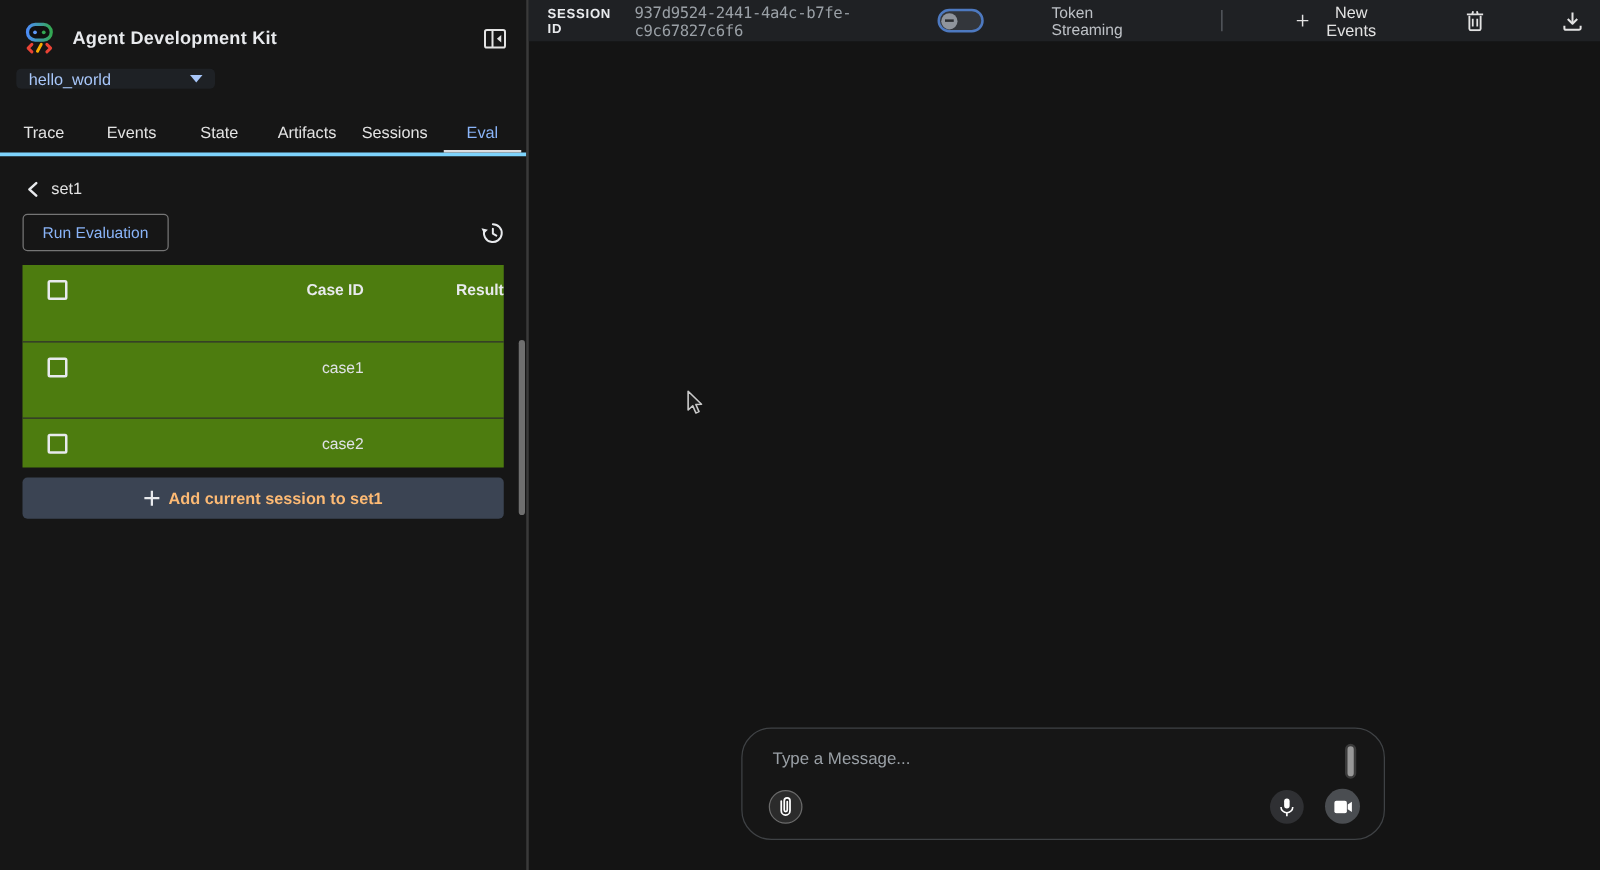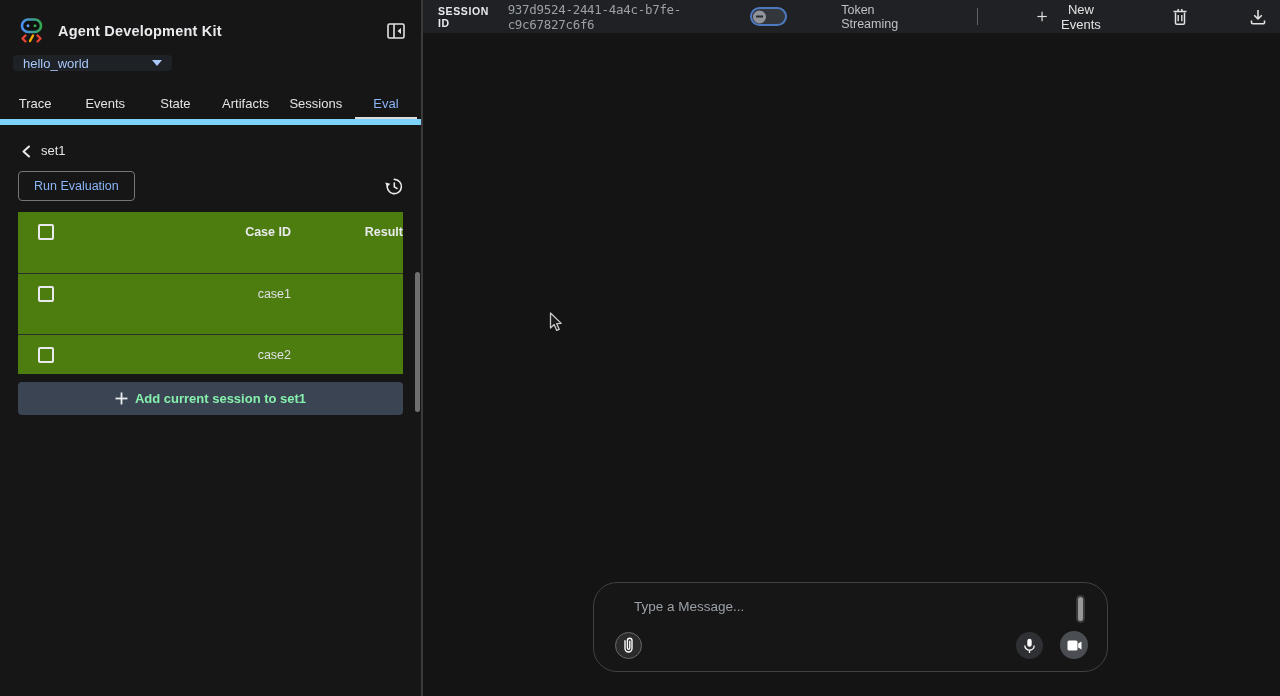--- a/index.html
+++ b/index.html
@@ -17,21 +17,21 @@
   .app-title { margin-left: 13px; font-size: 14.5px; font-weight: bold; color: #e8eaed;
     letter-spacing: .2px; flex: 1; }
   .panel-btn { width: 26px; height: 26px; display: flex; align-items: center; justify-content: center;
     background: none; border: none; cursor: pointer; }
   .agent-select { margin: 7px 0 0 13px; width: 159px; height: 16px; background: #1e2125;
     border-radius: 4px; display: flex; align-items: center; padding: 0 10px; cursor: pointer; }
   .agent-select-value { color: #a8c7fa; font-size: 13px; flex: 1; }
   .caret-down { width: 0; height: 0; border-left: 5px solid transparent;
     border-right: 5px solid transparent; border-top: 6px solid #a8c7fa; }
 
-  .tabs { display: flex; margin-top: 17px; height: 37px; border-bottom: 6px solid #7dd3fc; }
+  .tabs { display: flex; margin-top: 17px; height: 37px; border-bottom: 3px solid #7dd3fc; }
   .tab { flex: 1; display: flex; align-items: center; justify-content: center;
     color: #e3e3e3; font-size: 13px; cursor: pointer; position: relative; }
   .tab.active { color: #8ab4f8; }
   .tab.active::after { content: ""; position: absolute; left: 4px; right: 4px; bottom: 0;
     height: 2px; background: #dadce0; }
 
   .back-row { display: flex; align-items: flex-end; margin: 18px 0 0 21px; cursor: pointer; }
   .back-row .set-name { color: #e3e3e3; font-size: 13px; margin-left: 9px; }
 
   .eval-controls { display: flex; align-items: center; justify-content: space-between;
@@ -44,21 +44,21 @@
   .eval-table { margin: 11px 18px 0 18px; background: #4d7c0f; text-align: right; }
   .t-row { display: grid; grid-template-columns: 136px 137px 1fr; align-items: center; height: 40px; }
   .t-row + .t-row { border-top: 1px solid #2e2e2e; margin-top: 21px; }
   .t-head { font-weight: bold; }
   .t-head .t-cell { color: #e8eaed; font-size: 12.5px; }
   .t-cell { color: #dfe1e5; font-size: 12.5px; }
   .cb { width: 16px; height: 16px; border: 2px solid #e8eaed; border-radius: 2px;
     margin-left: 20px; background: transparent; cursor: pointer; }
 
   .add-btn { margin: 8px 18px 0 18px; width: 385px; height: 33px; background: #3b4453;
-    border: none; border-radius: 4px; color: #86efac; font-size: 13px; font-weight: bold;
+    border: none; border-radius: 4px; color: #fdba74; font-size: 13px; font-weight: bold;
     font-family: "Liberation Sans", sans-serif; display: flex; align-items: center;
     justify-content: center; gap: 7px; cursor: pointer; }
 
   .side-scroll-thumb { position: absolute; left: 415px; top: 272px; width: 5px; height: 140px;
     background: #6f6f6f; border-radius: 3px; }
 
   
   .topbar { position: absolute; left: 423px; top: 0; width: 857px; height: 33px;
     background: #1f2124; display: flex; align-items: center; padding: 0 14px 0 15px; }
   .session-label { color: #e8eaed; font-size: 10.5px; font-weight: bold; letter-spacing: .6px; }
@@ -76,21 +76,21 @@
   .new-session { display: flex; align-items: center; gap: 7px; background: none; border: none;
     color: #e3e3e3; font-size: 13px; font-family: "Liberation Sans", sans-serif; cursor: pointer; }
   .icon-btn { background: none; border: none; cursor: pointer; display: flex;
     align-items: center; justify-content: center; }
   .trash-btn { margin-left: 17px; }
   .dl-btn { margin-left: 15px; }
 
   
   .composer { position: absolute; left: 593px; top: 582px; width: 515px; height: 90px;
     border: 1px solid #3f4245; border-radius: 24px; background: #161616; }
-  .composer textarea { position: absolute; left: 40px; top: 16px; width: 430px; height: 34px;
+  .composer textarea { position: absolute; left: 24px; top: 16px; width: 430px; height: 34px;
     background: transparent; border: none; outline: none; resize: none; color: #e3e3e3;
     font-size: 13.5px; font-family: "Liberation Sans", sans-serif; }
   .composer textarea::placeholder { color: #9aa0a6; }
   .ta-thumb { position: absolute; right: 22px; top: 12px; width: 9px; height: 28px;
     background: #989898; border: 2px solid #3a3a3a; border-radius: 5px; }
   .round-btn { position: absolute; bottom: 12px; width: 27px; height: 27px; border-radius: 50%;
     border: none; display: flex; align-items: center; justify-content: center; cursor: pointer; }
   .attach-btn { left: 21px; background: #2b2b2b; border: 1px solid #6a6a6a; }
   .mic-btn { right: 64px; background: #2f3033; }
   .video-btn { right: 19px; width: 28px; height: 28px; background: #4a4d51; }

